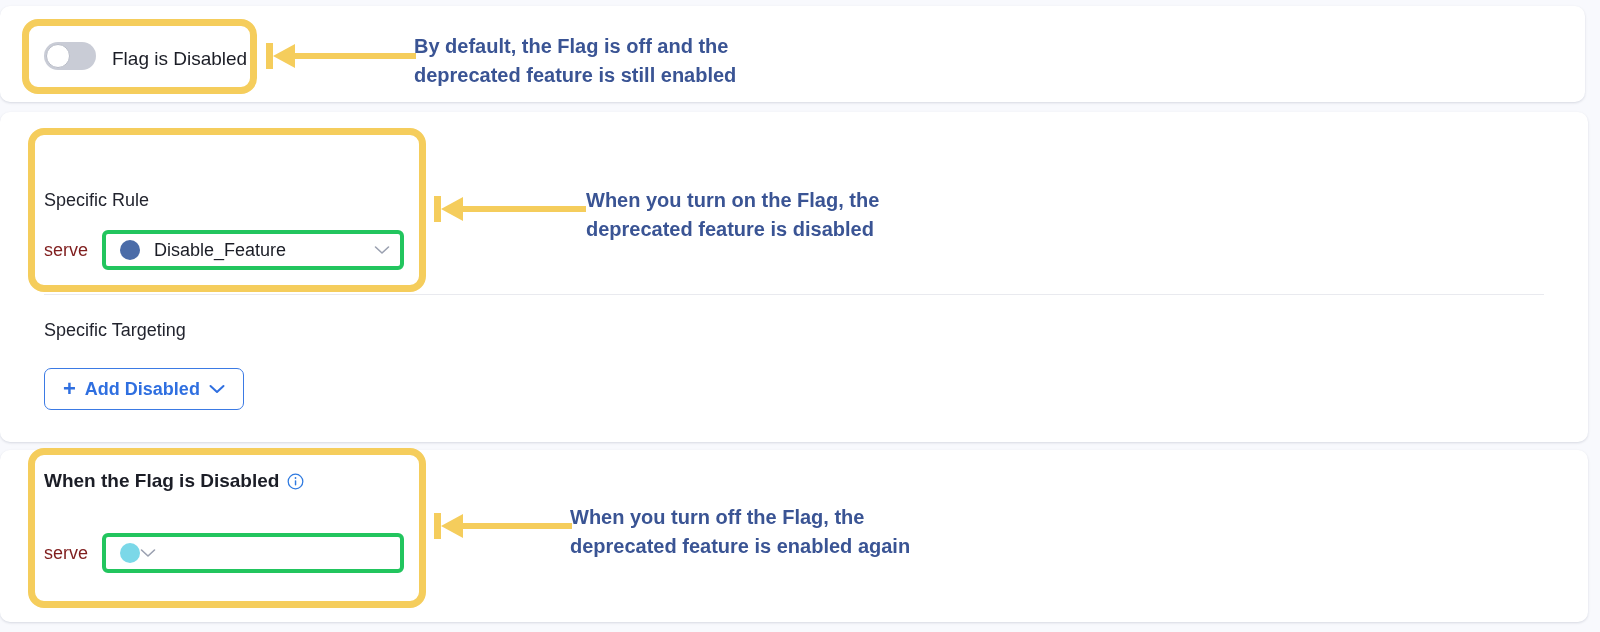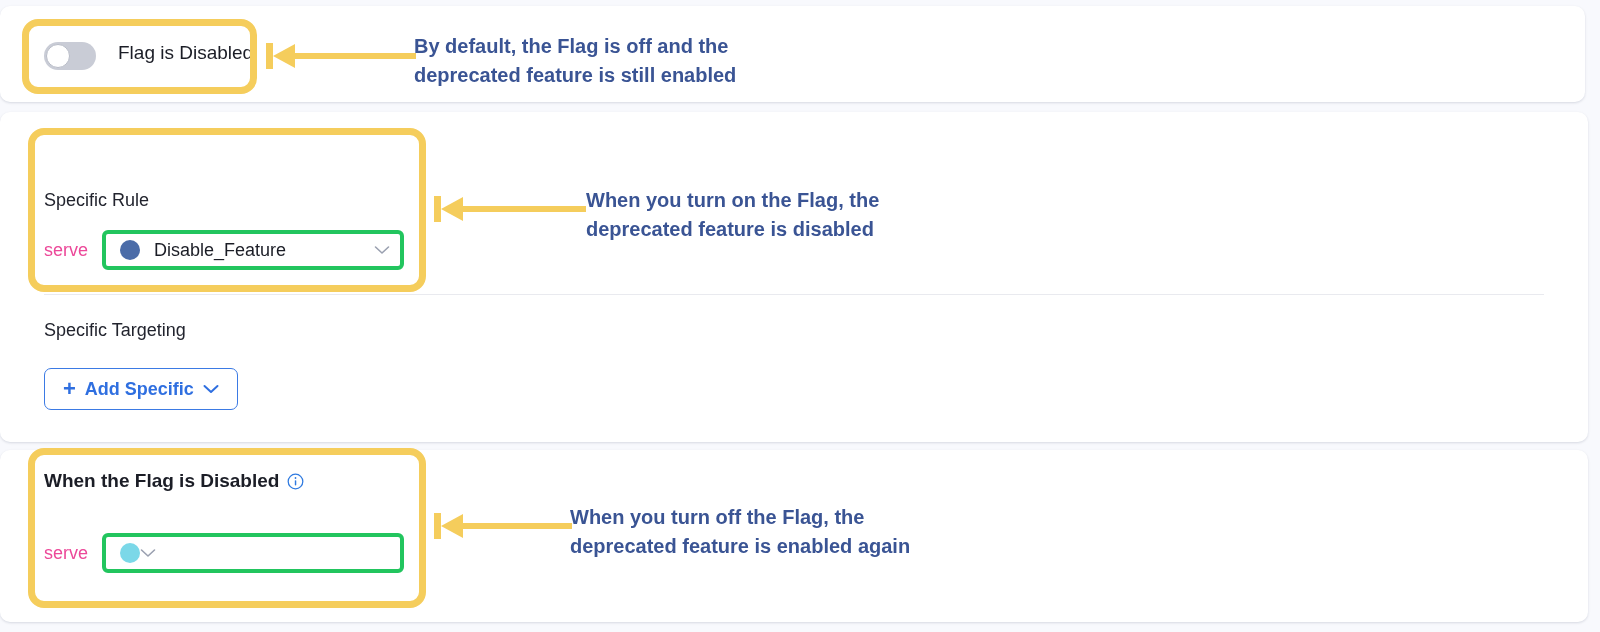--- a/index.html
+++ b/index.html
@@ -31,22 +31,22 @@
   #card-toggle   { top: 6px;   width: 1585px; height: 96px; }
   #card-enabled  { top: 112px; width: 1588px; height: 330px; }
   #card-disabled { top: 450px; width: 1588px; height: 172px; }
 
   
   .toggle-row {
     position: absolute;
     left: 44px;
     top: 36px;
     display: flex;
-    align-items: flex-start;
-    gap: 22px;
+    align-items: flex-end;
+    gap: 16px;
   }
   .switch {
     width: 52px;
     height: 28px;
     border-radius: 14px;
     background: #c9ccd6;
     position: relative;
     flex: none;
     cursor: pointer;
   }
@@ -94,21 +94,21 @@
 
   
   .serve-row {
     position: absolute;
     display: flex;
     align-items: center;
     gap: 14px;
   }
   .serve-text {
     font-size: 18px;
-    color: #ec4899;
+    color: #7f1d1d;
   }
   .select {
     width: 302px;
     height: 40px;
     border: 4px solid #22c55e;
     border-radius: 6px;
     background: #fff;
     display: flex;
     align-items: center;
     padding: 0 10px 0 14px;
@@ -244,21 +244,21 @@
         </svg>
       </div>
     </div>
 
     <div class="divider" style="left:44px; top:182px; width:1500px;"></div>
 
     <div class="sub-label" style="left:44px; top:208px;">Specific Targeting</div>
 
     <div class="btn-outline" style="left:44px; top:256px;">
       <span class="btn-plus">+</span>
-      <span>Add Specific</span>
+      <span>Add Disabled</span>
       <svg class="chev" viewBox="0 0 16 10">
         <path d="M1.5 2 L8 8 L14.5 2" fill="none" stroke="#2f6fe0" stroke-width="2" stroke-linecap="round" stroke-linejoin="round"></path>
       </svg>
     </div>
   </div>
 
   <div class="card" id="card-disabled">
 
     <div class="section-title" style="left:44px; top:20px;">
       <span>When the Flag is Disabled</span>

